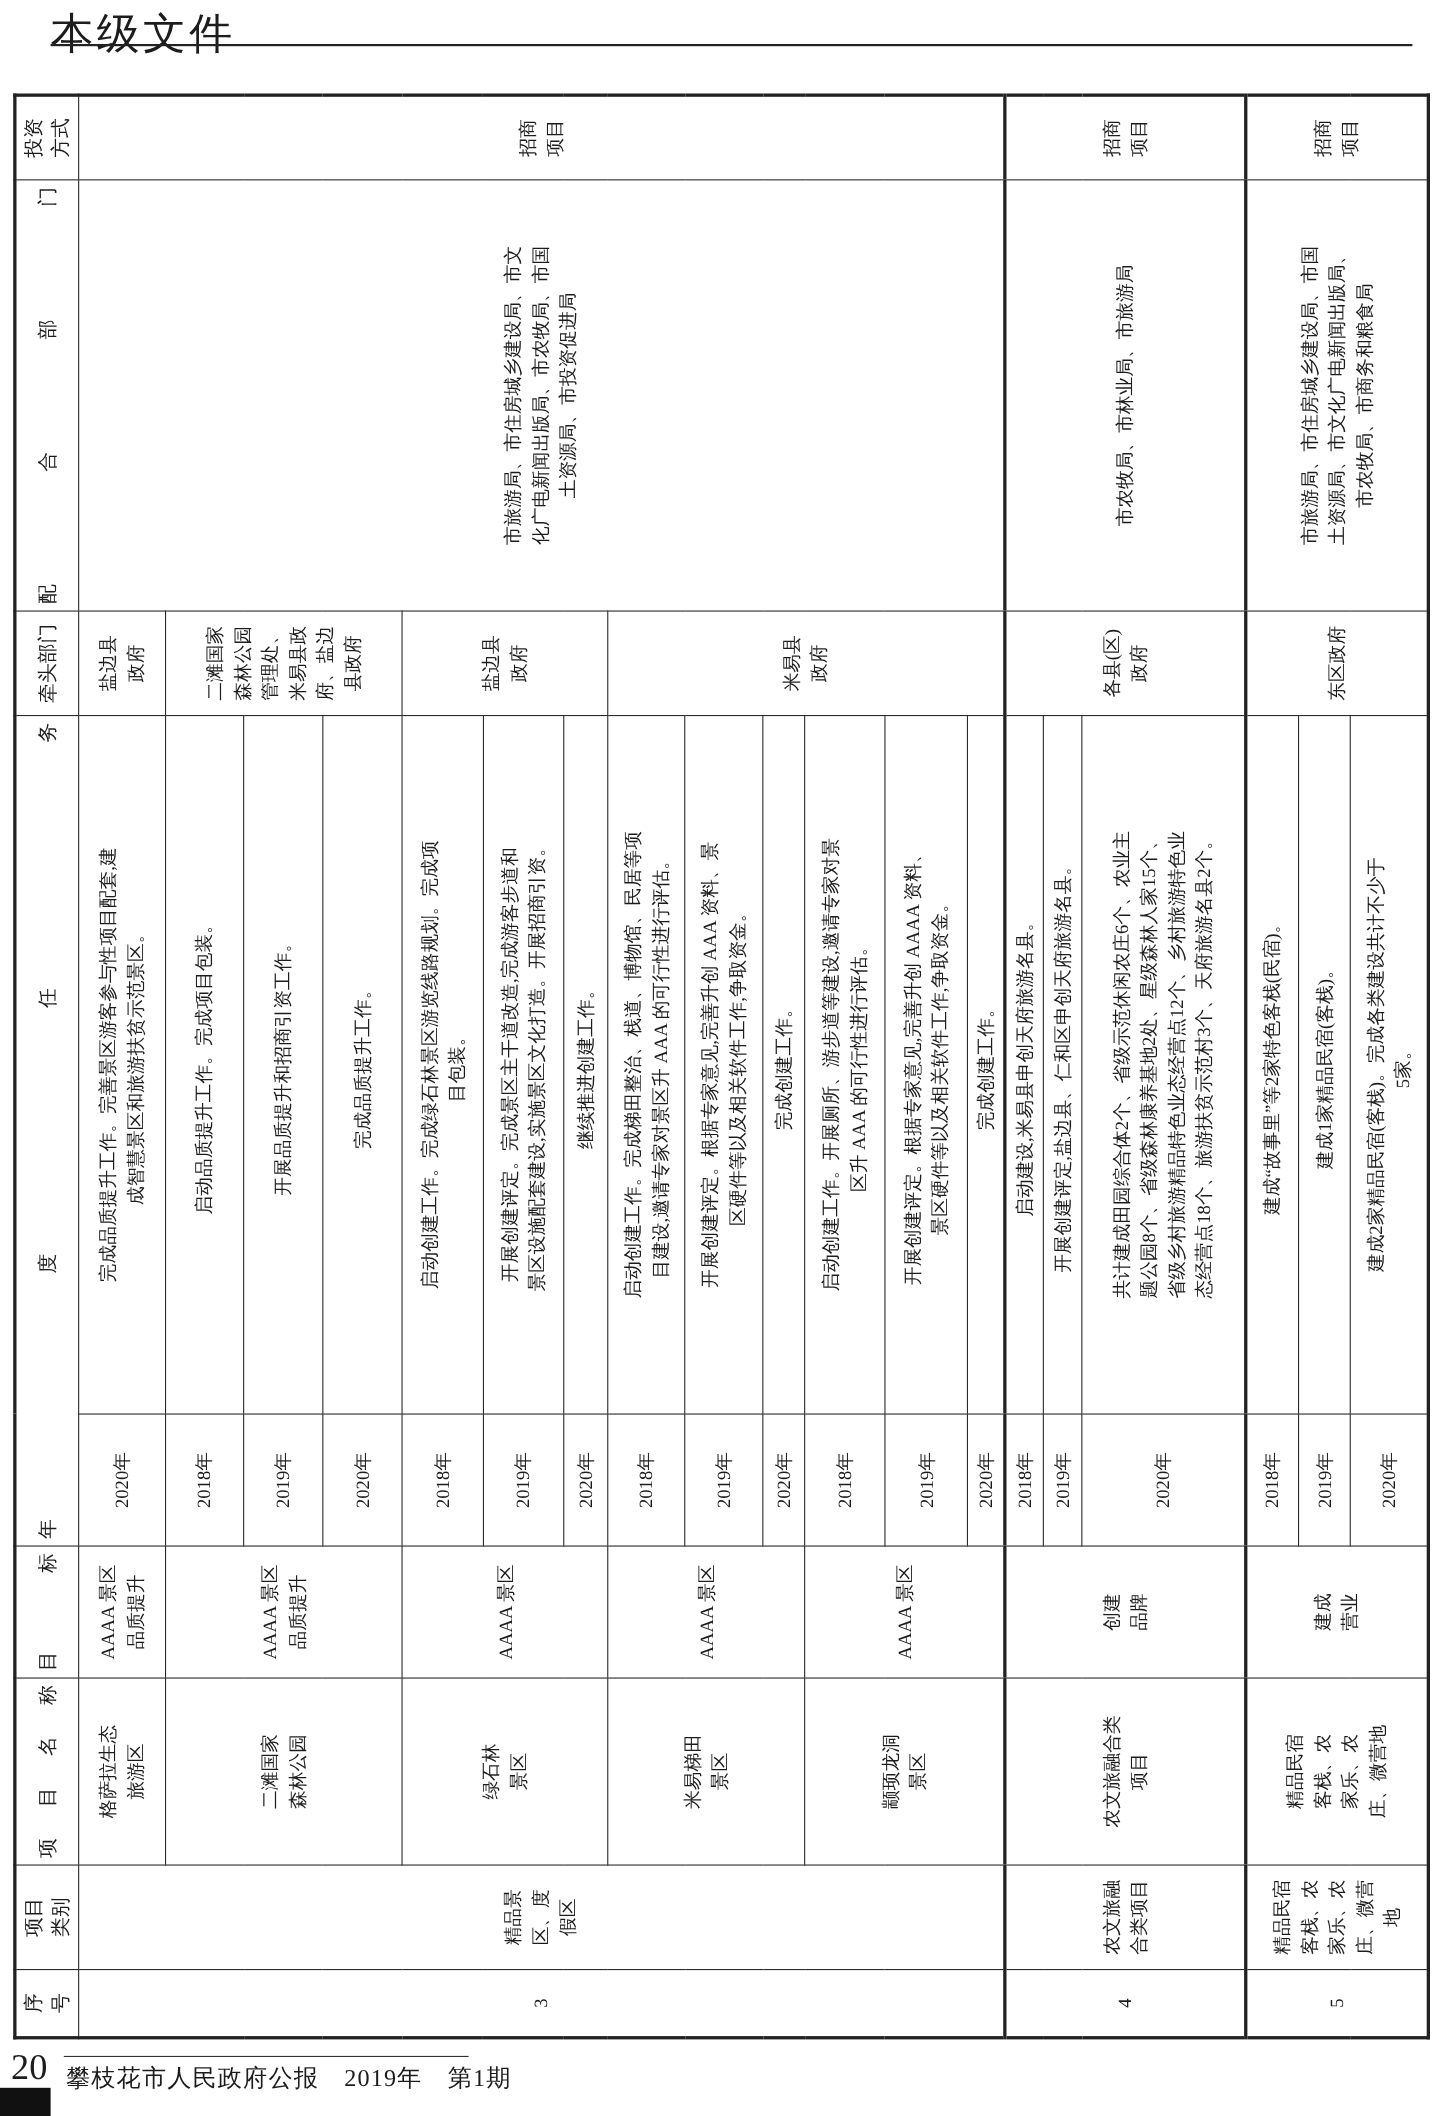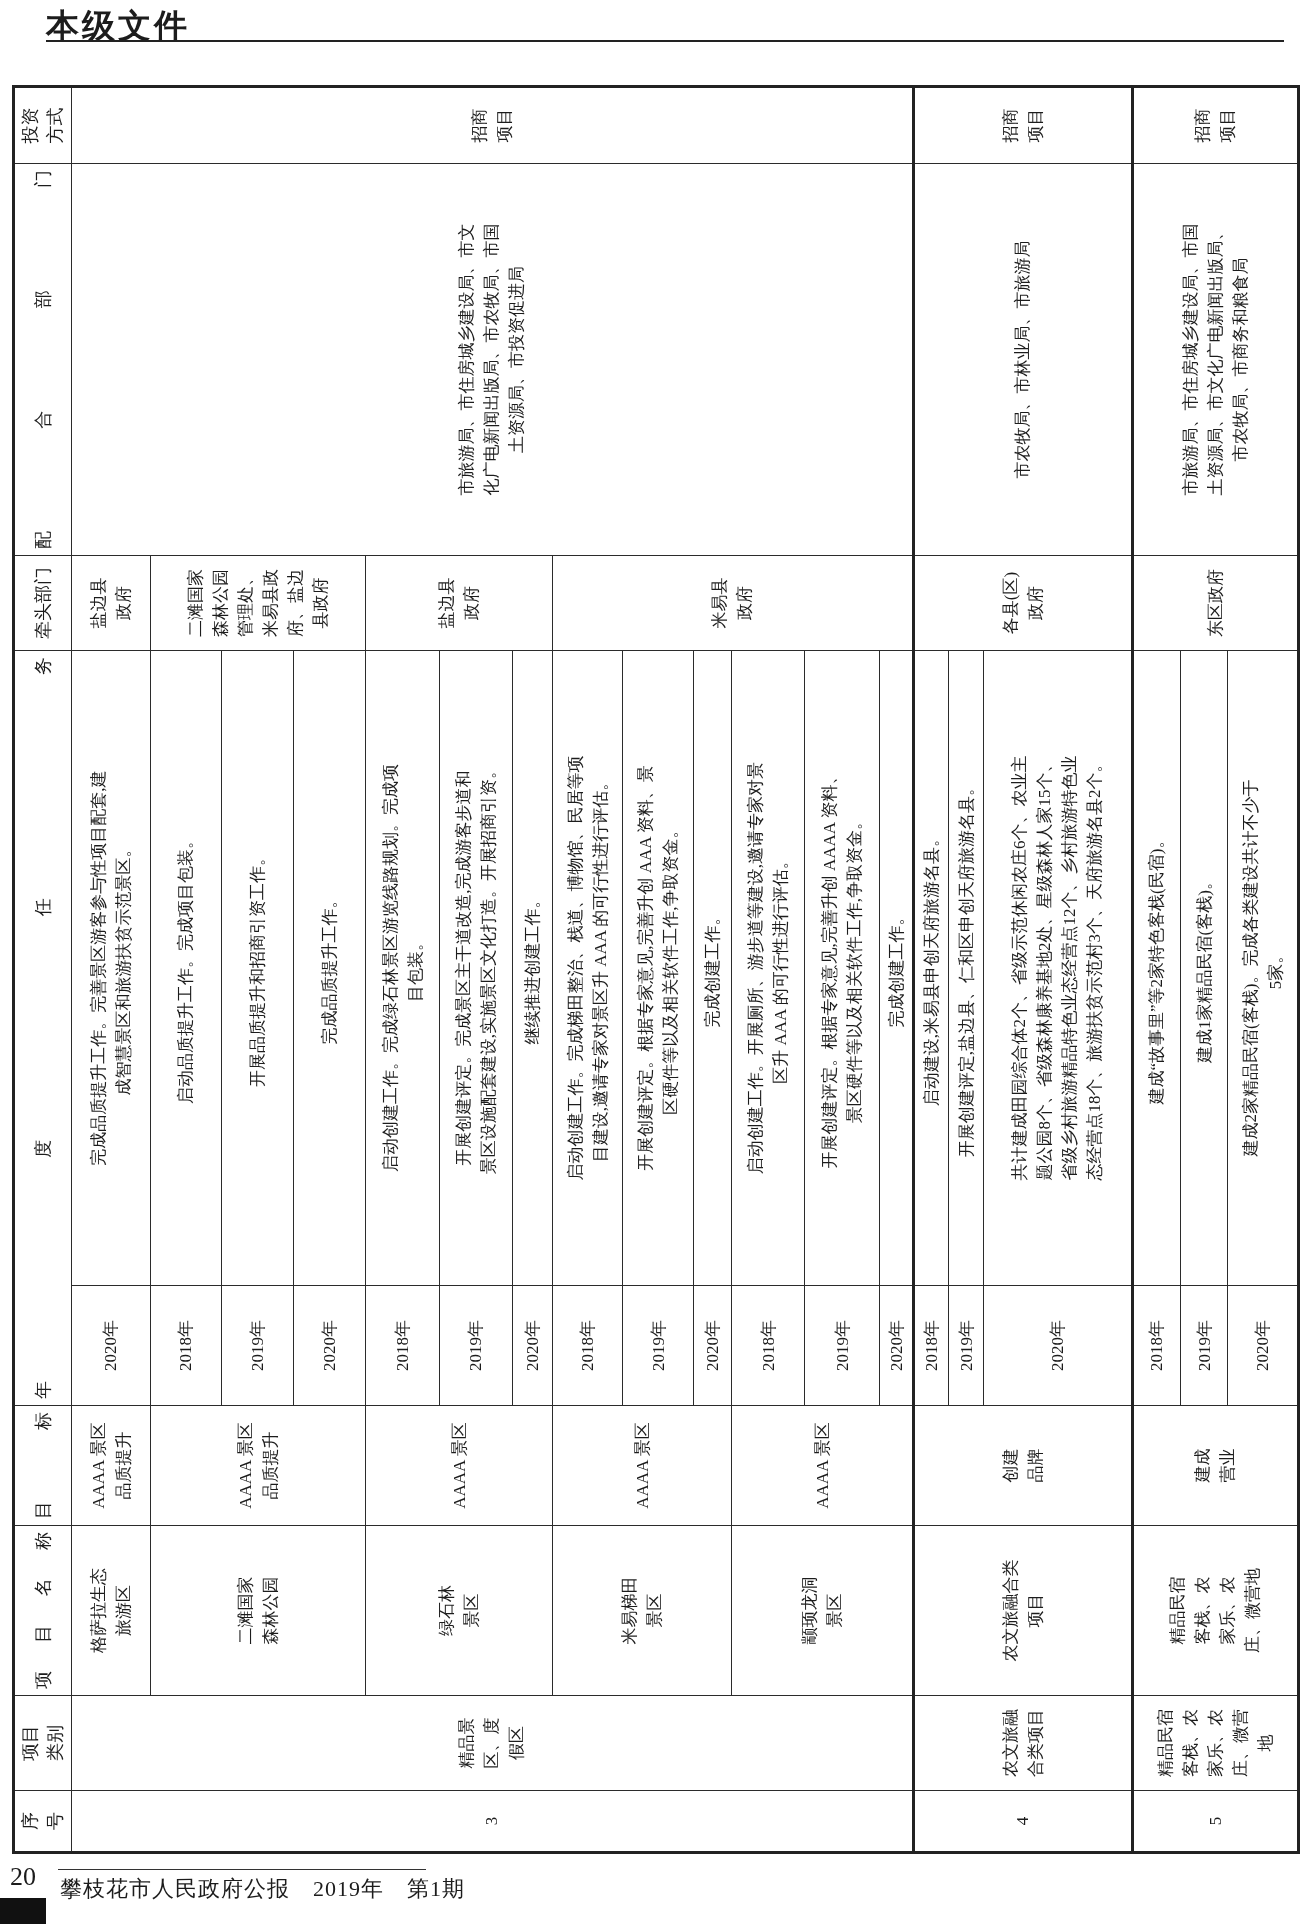--- a/index.html
+++ b/index.html
@@ -4,21 +4,21 @@
 <style>
   html,body{margin:0;padding:0;}
   body{
     width:1315px;height:1924px;position:relative;overflow:hidden;
     background:#ffffff;color:#1c1c1c;
     font-family:"Liberation Serif","DejaVu Serif",serif;
   }
   
   .section-title{
     position:absolute;left:46px;top:4px;
-    font-size:33px;font-weight:bold;letter-spacing:3px;
+    font-size:39px;font-weight:normal;letter-spacing:3px;
     font-family:"Liberation Sans","DejaVu Sans",sans-serif;
   }
   .title-rule{
     position:absolute;left:46px;top:40px;width:1238px;height:0;
     border-top:2.5px solid #222;
   }
   
   .table-stage{
     position:absolute;left:12px;top:88px;width:1288px;height:1766px;
   }
@@ -46,21 +46,21 @@
   td.task{text-align:left;padding:4px 12px;line-height:26px;}
   th.spread{text-align:justify;text-align-last:justify;}
   th.h-goal{padding:0 24px;}
   th.h-name{padding:0 22px;}
   th.h-annual{padding:0 64px;}
   th.h-support{padding:0 36px;}
   tr.group-start td{border-top:3px solid #222;}
   td.serial{font-size:18px;}
   
   .page-number{
-    position:absolute;left:10px;top:1862px;font-size:26px;
+    position:absolute;left:10px;top:1862px;font-size:33px;
     font-family:"Liberation Serif","DejaVu Serif",serif;
   }
   .footer-rule{
     position:absolute;left:58px;top:1869px;width:368px;height:0;
     border-top:1.6px solid #333;
   }
   .gazette-line{
     position:absolute;left:60px;top:1874px;font-size:22px;letter-spacing:1px;
   }
   .corner-tab{

